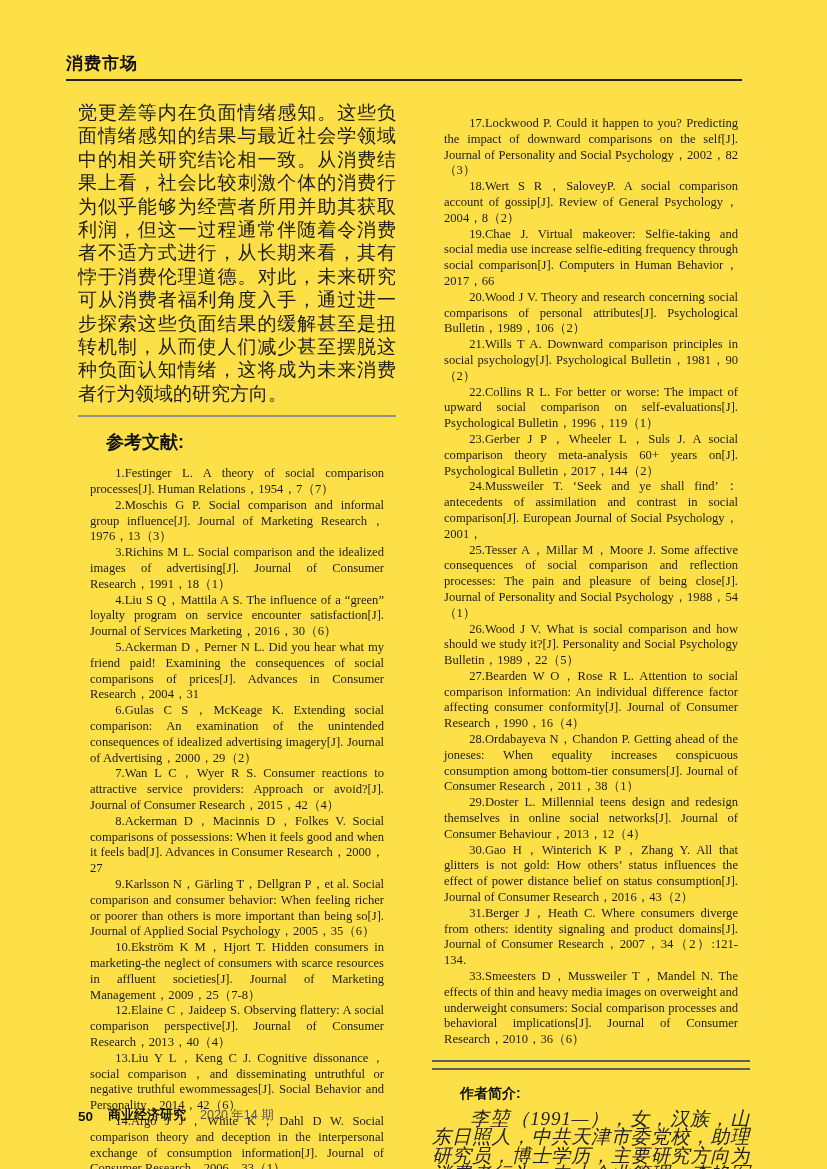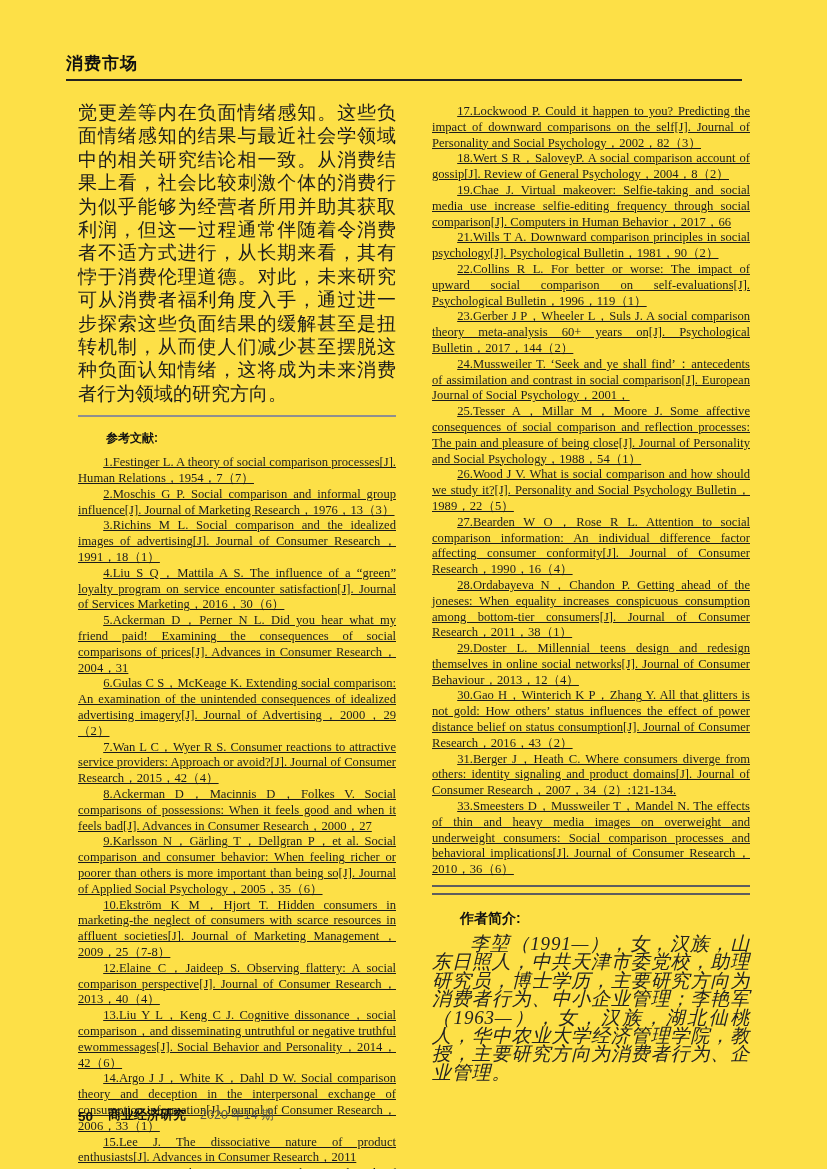--- a/index.html
+++ b/index.html
@@ -47,24 +47,24 @@
   .col-separator {
     border: none;
     border-top: 2px solid #8f8f8f;
     margin: 10px 0 0 0;
   }
   .refs-heading {
     margin: 13px 0 8px 0;
     padding-left: 28px;
     font-family: "Liberation Sans", "DejaVu Sans", sans-serif;
     font-weight: bold;
-    font-size: 12px;
-    color: #111;
-  }
-  .refs { margin: 0; text-decoration: underline; }
+    font-size: 18px;
+    color: #111;
+  }
+  .refs { margin: 12px; }
   .ref {
     margin: 0;
     font-size: 12.6px;
     line-height: 15.8px;
     text-indent: 2em;
     text-align: justify;
     color: #1c1c1c;
   }
   
   .author-box { margin-top: 7px; }
@@ -168,20 +168,21 @@
 
   <div class="col col-right">
     <div class="refs">
 
         <p class="ref">17.Lockwood P. Could it happen to you? Predicting the impact of downward comparisons on the self[J]. Journal of Personality and Social Psychology，2002，82（3）</p>
 
         <p class="ref">18.Wert S R，SaloveyP. A social comparison account of gossip[J]. Review of General Psychology，2004，8（2）</p>
 
         <p class="ref">19.Chae J. Virtual makeover: Selfie-taking and social media use increase selfie-editing frequency through social comparison[J]. Computers in Human Behavior，2017，66</p>
 
+        <p class="ref">20.Wood J V. Theory and research concerning social comparisons of personal attributes[J]. Psychological Bulletin，1989，106（2）</p>
 
         <p class="ref">21.Wills T A. Downward comparison principles in social psychology[J]. Psychological Bulletin，1981，90（2）</p>
 
         <p class="ref">22.Collins R L. For better or worse: The impact of upward social comparison on self-evaluations[J]. Psychological Bulletin，1996，119（1）</p>
 
         <p class="ref">23.Gerber J P，Wheeler L，Suls J. A social comparison theory meta-analysis 60+ years on[J]. Psychological Bulletin，2017，144（2）</p>
 
         <p class="ref">24.Mussweiler T. ‘Seek and ye shall find’：antecedents of assimilation and contrast in social comparison[J]. European Journal of Social Psychology，2001，</p>
 
         <p class="ref">25.Tesser A，Millar M，Moore J. Some affective consequences of social comparison and reflection processes: The pain and pleasure of being close[J]. Journal of Personality and Social Psychology，1988，54（1）</p>

